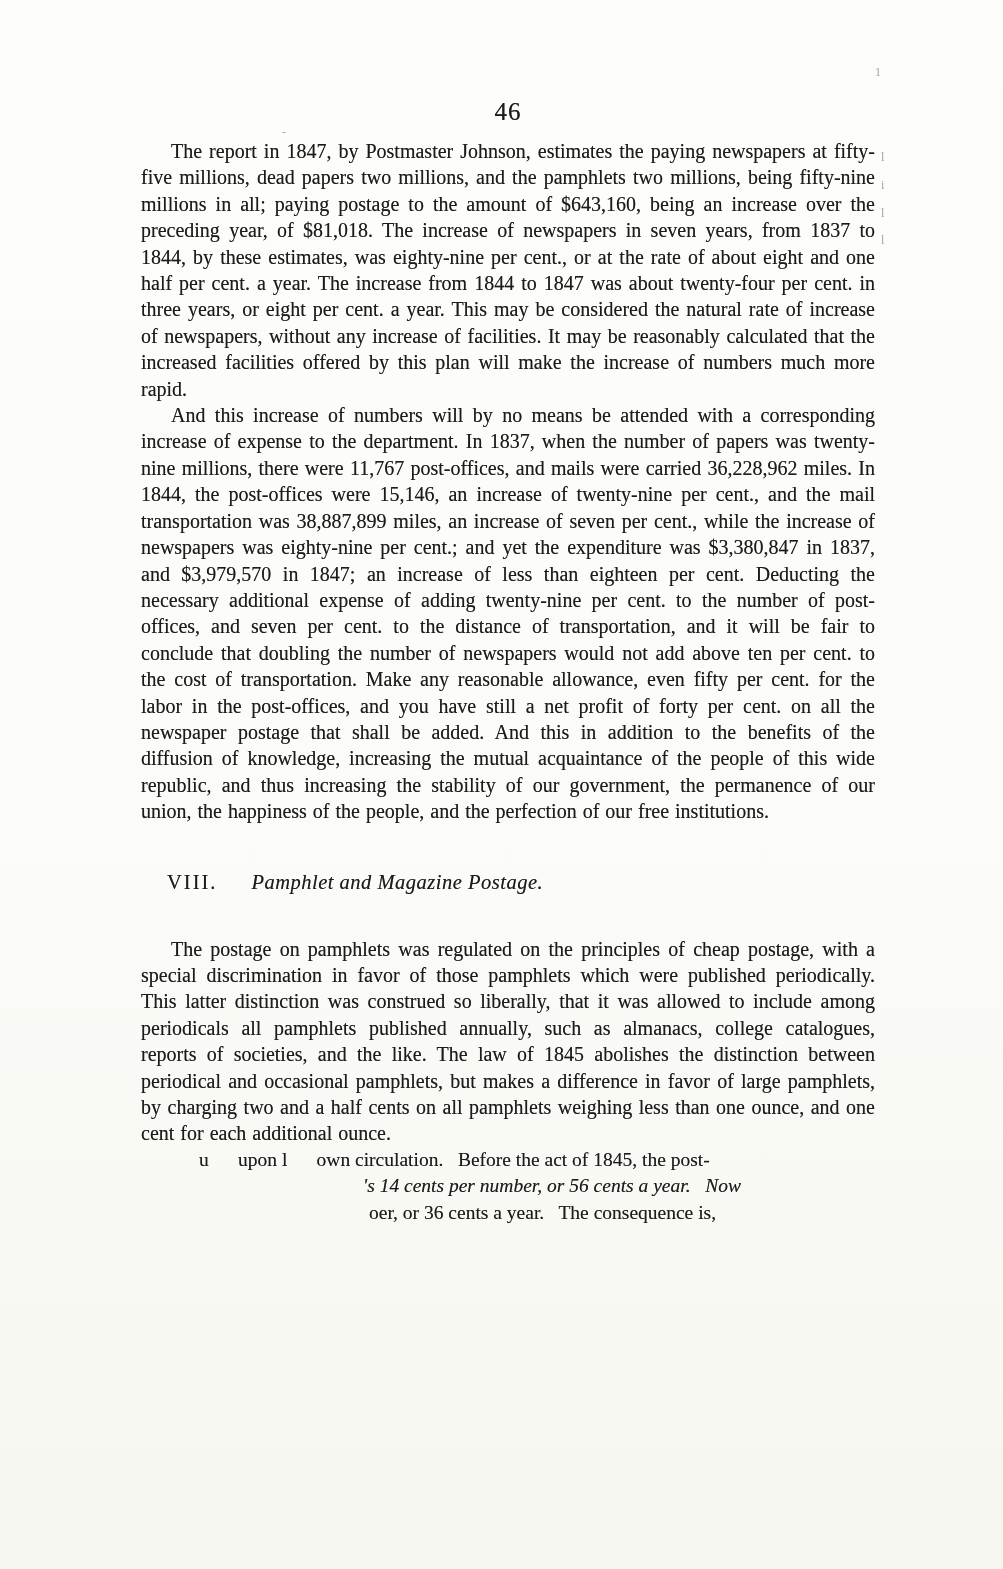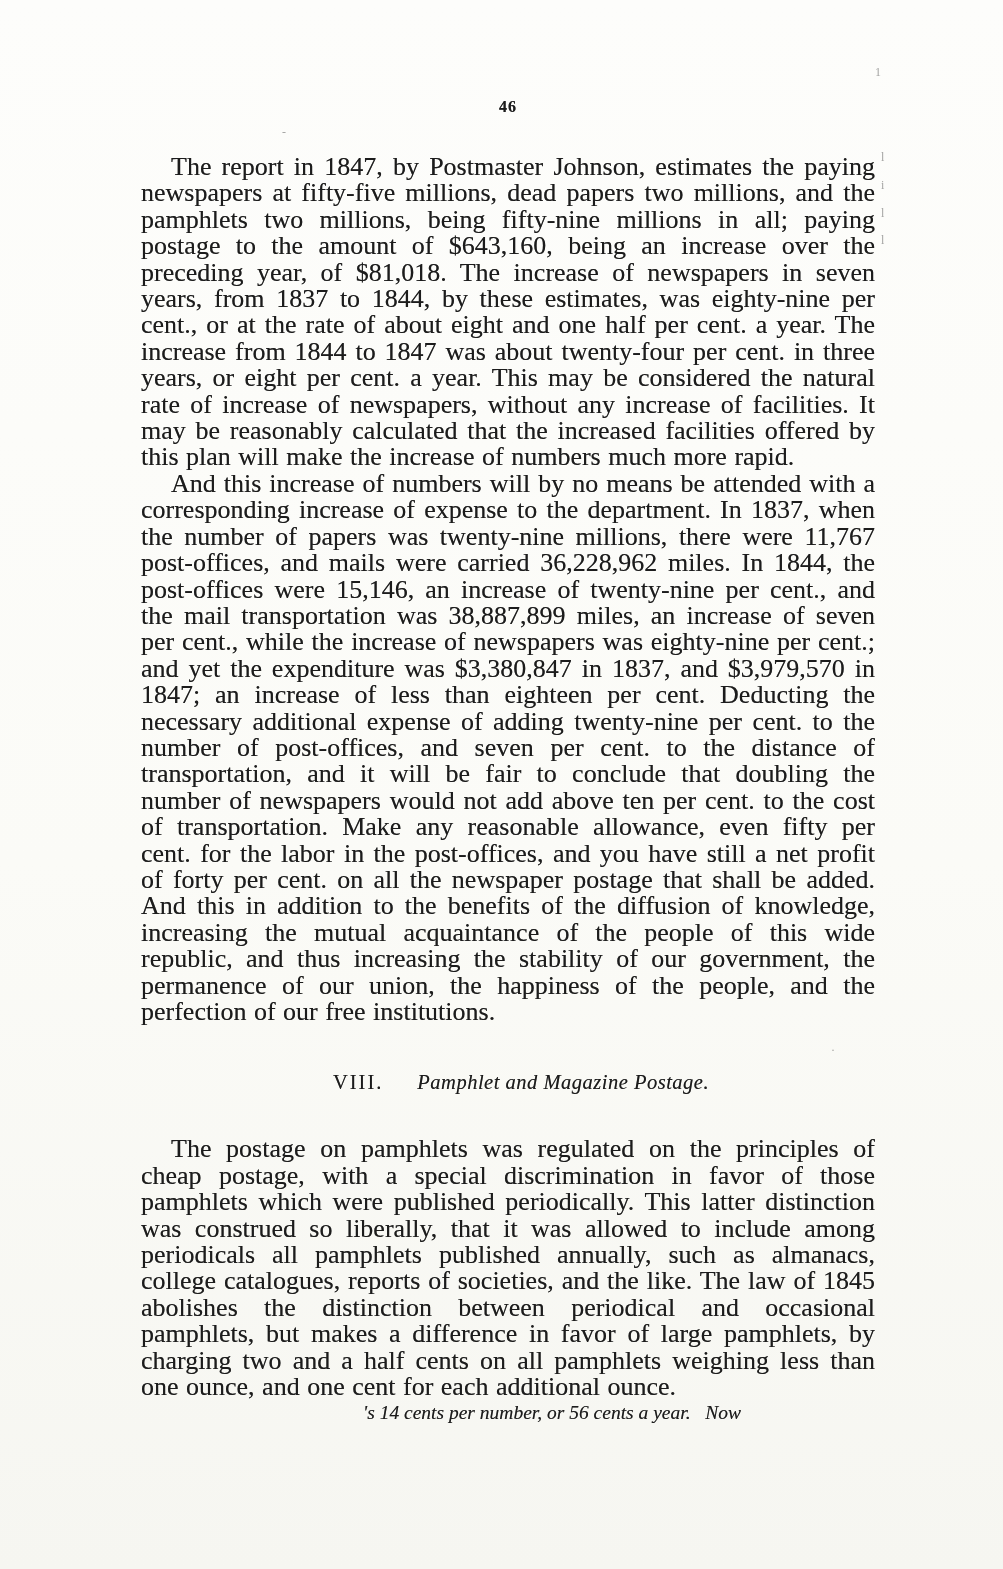--- a/index.html
+++ b/index.html
@@ -21,40 +21,39 @@
     background: linear-gradient(180deg, #fdfdfb 0%, #fbfbf7 55%, #f6f6f1 100%);
   }
   .text-block {
     position: absolute;
     left: 141px;
     top: 98px;
     width: 734px;
   }
   .page-number {
     text-align: center;
-    font-weight: bold;
-    font-size: 16px;
+    font-weight: normal;
+    font-size: 25px;
     letter-spacing: 1px;
-    margin-bottom: 38px;
+    margin-bottom: 12px;
     text-shadow: 0 0 .6px rgba(25,25,25,.6);
   }
   .para {
     margin: 0;
     text-align: justify;
     text-indent: 30px;
-    font-size: 26px;
+    font-size: 20px;
     line-height: 26.4px;
     text-shadow: 0 0 .6px rgba(25,25,25,.55);
     word-spacing: 1px;
   }
   .section-heading {
     margin: 46px 0 42px 26px;
     font-size: 20.5px;
     text-shadow: 0 0 .6px rgba(25,25,25,.55);
-    text-align: center;
   }
   .section-heading .numeral {
     letter-spacing: 2px;
   }
   .section-heading .title {
     font-style: italic;
     margin-left: 34px;
     letter-spacing: .5px;
   }
   .damaged {
@@ -102,16 +101,18 @@
 
     <p class="para">And this increase of numbers will by no means be attended with a corresponding increase of expense to the department.  In 1837, when the number of papers was twenty-nine millions, there were 11,767 post-offices, and mails were carried 36,228,962 miles.  In 1844, the post-offices were 15,146, an increase of twenty-nine per cent., and the mail transportation was 38,887,899 miles, an increase of seven per cent., while the increase of newspapers was eighty-nine per cent.; and yet the expenditure was $3,380,847 in 1837, and $3,979,570 in 1847; an increase of less than eighteen per cent.  Deducting the necessary additional expense of adding twenty-nine per cent. to the number of post-offices, and seven per cent. to the distance of transportation, and it will be fair to conclude that doubling the number of newspapers would not add above ten per cent. to the cost of transportation.  Make any reasonable allowance, even fifty per cent. for the labor in the post-offices, and you have still a net profit of forty per cent. on all the newspaper postage that shall be added.  And this in addition to the benefits of the diffusion of knowledge, increasing the mutual acquaintance of the people of this wide republic, and thus increasing the stability of our government, the permanence of our union, the happiness of the people, and the perfection of our free institutions.</p>
 
     <div class="section-heading">
       <span class="numeral">VIII.</span><span class="title">Pamphlet and Magazine Postage.</span>
     </div>
 
     <p class="para">The postage on pamphlets was regulated on the principles of cheap postage, with a special discrimination in favor of those pamphlets which were published periodically.  This latter distinction was construed so liberally, that it was allowed to include among periodicals all pamphlets published annually, such as almanacs, college catalogues, reports of societies, and the like.  The law of 1845 abolishes the distinction between periodical and occasional pamphlets, but makes a difference in favor of large pamphlets, by charging two and a half cents on all pamphlets weighing less than one ounce, and one cent for each additional ounce.</p>
 
 
+    <div class="damaged d1">u      upon l      own circulation.   Before the act of 1845, the post-</div>
     <div class="damaged d2">'s 14 cents per number, or 56 cents a year.   Now</div>
+    <div class="damaged d3">oer, or 36 cents a year.   The consequence is,</div>
 
   </div>
 </div>
 
 </body></html>

